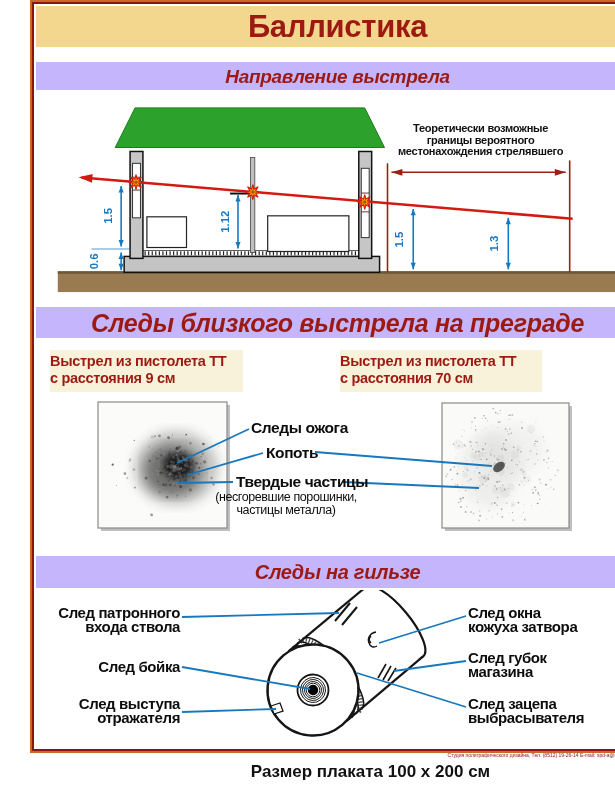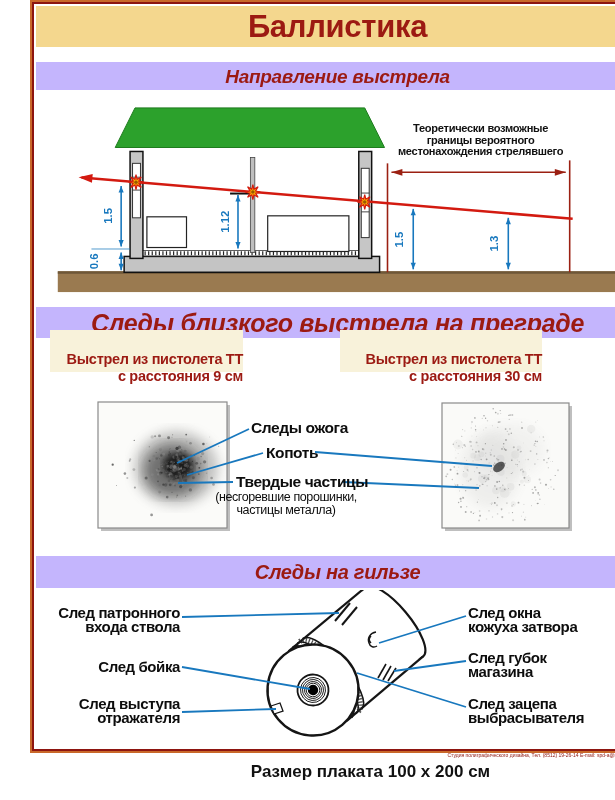--- a/index.html
+++ b/index.html
@@ -7,23 +7,23 @@
           font-family:"Liberation Sans","DejaVu Sans",sans-serif;margin-left:30px;}
   .frame{position:absolute;left:2px;top:2px;width:607px;height:745px;
          border:2.5px solid #8D1510;box-shadow:0 0 0 2px #C9682A;pointer-events:none;}
   .banner{position:absolute;left:6px;width:603px;text-align:center;color:#9C1A12;
           font-weight:bold;letter-spacing:-0.3px;}
   .banner-title{top:6px;height:41px;line-height:42px;background:#F4D78E;font-size:31px;}
   .banner-sec{background:#c4b5fd;font-style:italic;}
   .banner-1{top:62px;height:28px;line-height:29px;font-size:19px;}
   .banner-2{top:307px;height:31px;line-height:32px;font-size:25px;}
   .banner-3{top:556px;height:32px;line-height:33px;font-size:20px;}
-  .caption{position:absolute;top:330px;height:42px;background:#F8F2DA;color:#9C1A12;
-           font-weight:bold;font-size:14.5px;line-height:16.5px;text-align:right;
-           padding-top:21px;box-sizing:border-box;letter-spacing:-0.3px;}
+  .caption{position:absolute;top:350px;height:42px;background:#F8F2DA;color:#9C1A12;
+           font-weight:bold;font-size:14.5px;line-height:16.5px;text-align:left;
+           padding-top:3px;box-sizing:border-box;letter-spacing:-0.3px;}
   .caption-left{left:20px;width:193px;}
   .caption-right{left:310px;width:202px;}
   .svg-abs{position:absolute;}
   .footer-size{position:absolute;left:0;top:762px;width:615px;text-align:center;
                color:#111;font-weight:bold;font-size:17px;padding-left:33px;}
   .credit{position:absolute;right:8px;top:752px;font-size:5px;color:#8D1510;}
   svg text{font-family:"Liberation Sans","DejaVu Sans",sans-serif;}
 </style>
 </head>
 <body>
@@ -119,21 +119,21 @@
   </svg>
 
   <div class="banner banner-sec banner-2">Следы близкого выстрела на преграде</div>
 
   <div class="caption caption-left">
     <div>Выстрел из пистолета ТТ</div>
     <div>с расстояния 9 см</div>
   </div>
   <div class="caption caption-right">
     <div>Выстрел из пистолета ТТ</div>
-    <div>с расстояния 30 см</div>
+    <div>с расстояния 70 см</div>
   </div>
 
   <svg class="svg-abs" style="left:6px;top:396px" width="603" height="150" viewBox="6 396 603 150">
     <defs>
       <filter id="blur6">
           <feGaussianBlur stdDeviation="6"></feGaussianBlur>
         </filter>
       <filter id="blur3">
           <feGaussianBlur stdDeviation="3"></feGaussianBlur>
         </filter>

